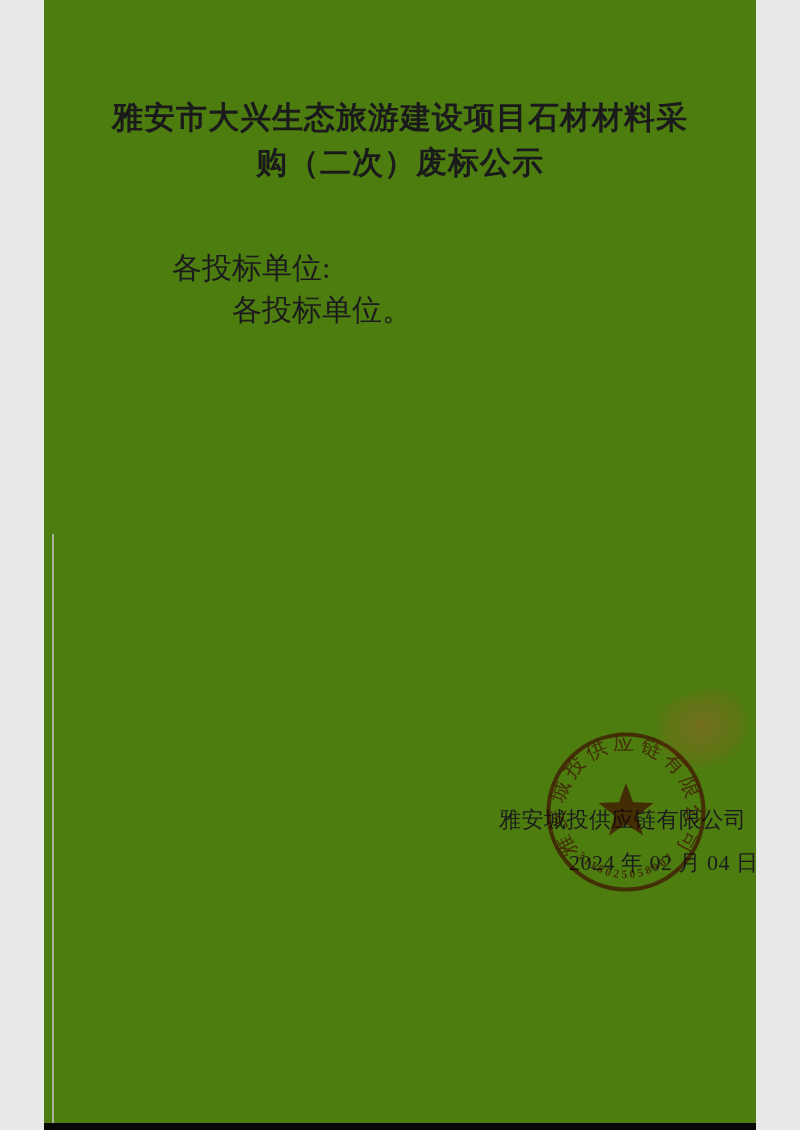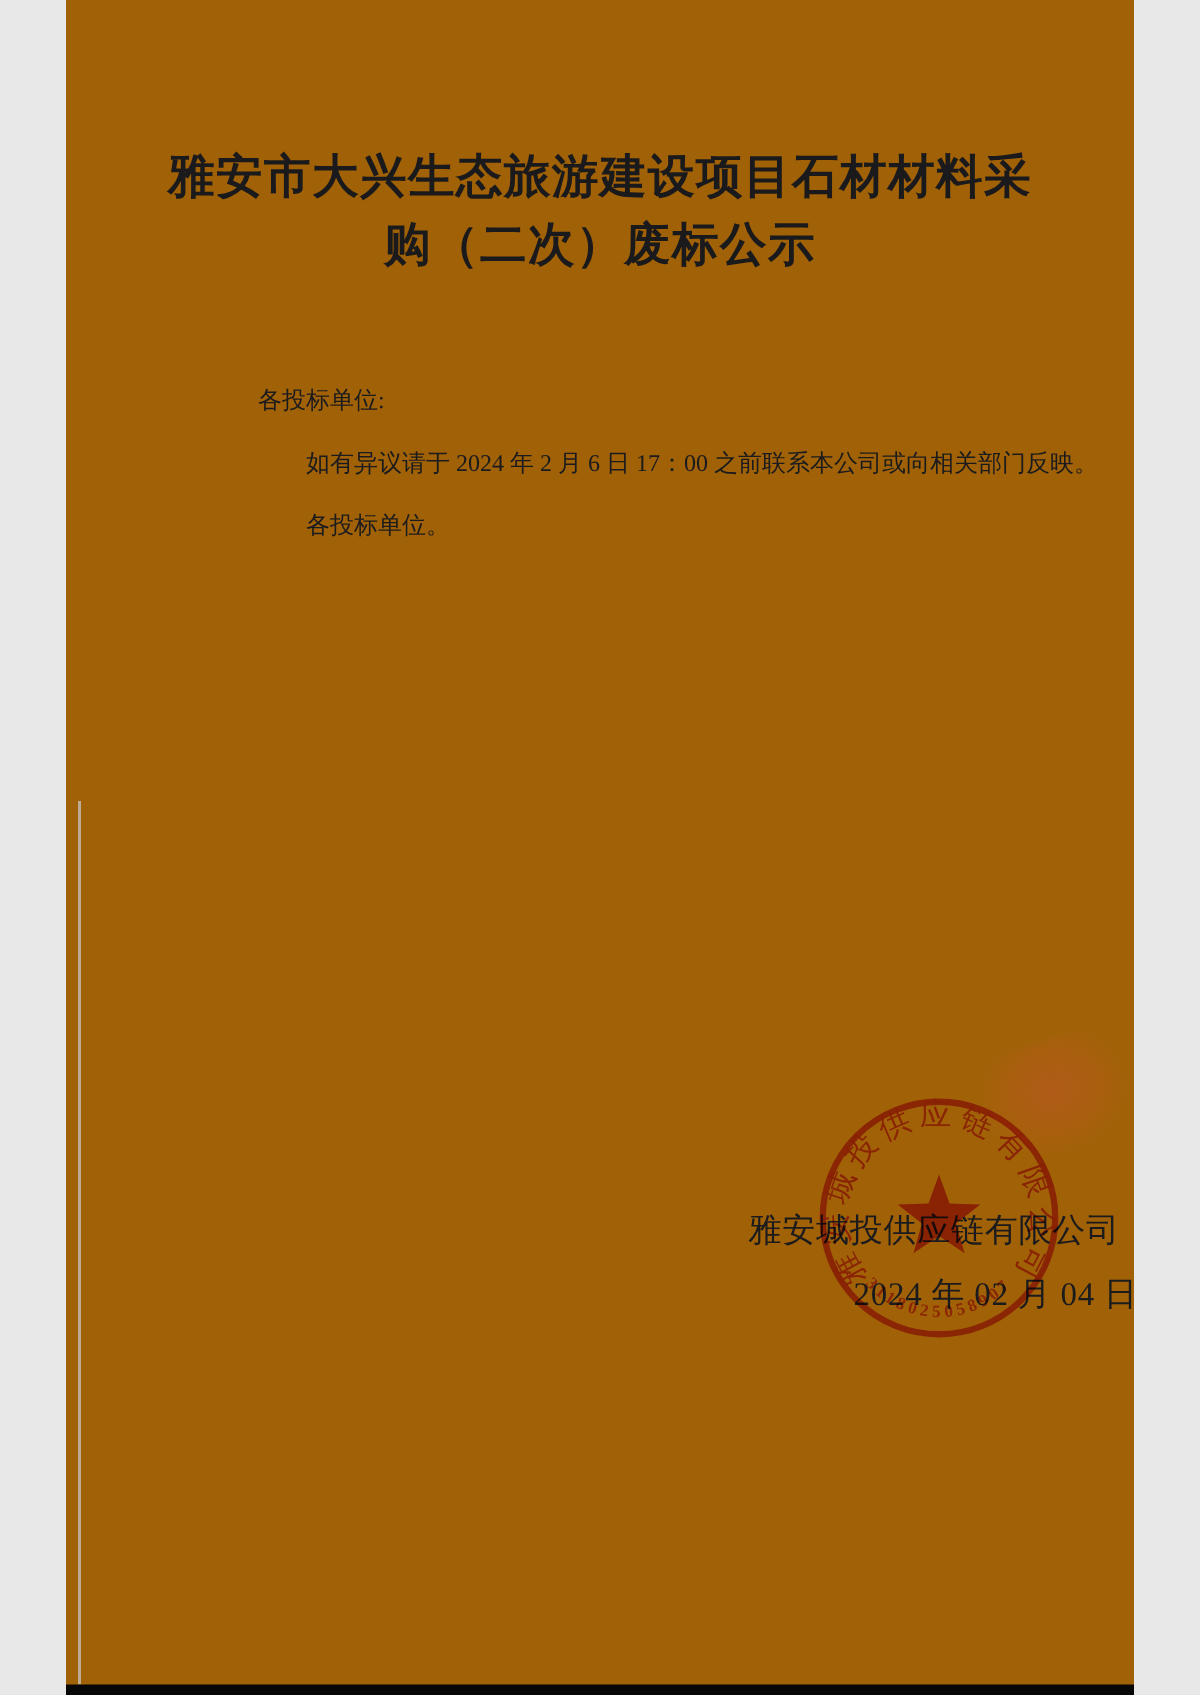--- a/index.html
+++ b/index.html
@@ -1,37 +1,37 @@
 <!DOCTYPE html>
 <html><head>
 <meta charset="utf-8">
 <style>
   html,body{margin:0;padding:0;background:#e8e8e8;}
   .page{
     position:relative;
     width:712px;height:1130px;
     margin:0 auto;
-    background:#a16207;
+    background:#4d7c0f;
     overflow:hidden;
     font-family:"Liberation Serif","DejaVu Serif",serif;
     color:#1b1b1d;
   }
   .doc-title{
     position:absolute;top:95px;left:0;width:100%;
     margin:0;text-align:center;
   }
   .doc-title span{
     display:inline-block;width:580px;
     font-family:"Liberation Sans","DejaVu Sans",sans-serif;
     font-weight:700;font-size:31px;line-height:45px;
     letter-spacing:1px;color:#1a1a1c;
   }
   .doc-body{
     position:absolute;top:247px;left:128px;width:573px;
-    font-size:16px;line-height:41.5px;
+    font-size:30px;line-height:41.5px;
     text-align:justify;
     font-family:Liberation Serif, serif;
   }
   .doc-body p{margin:0;}
   .doc-body p.indent{text-indent:2em;}
   .sig-company{
     position:absolute;left:455px;top:805px;
     font-size:22px;letter-spacing:0.5px;white-space:nowrap;
   }
   .sig-date{
@@ -64,21 +64,20 @@
 <body>
 
 <div class="page">
 
   <h1 class="doc-title">
     <span>雅安市大兴生态旅游建设项目石材材料采购（二次）废标公示</span>
   </h1>
 
   <div class="doc-body">
     <p>各投标单位:</p>
-    <p class="indent">如有异议请于 2024 年 2 月 6 日 17：00 之前联系本公司或向相关部门反映。</p>
     <p class="indent">各投标单位。</p>
   </div>
 
   <div class="sig-company">雅安城投供应链有限公司</div>
   <div class="sig-date">2024 年 02 月 04 日</div>
 
   <div class="ink-smudge"></div>
 
   <svg class="seal" viewBox="0 0 200 200" aria-hidden="true">
     <defs>

